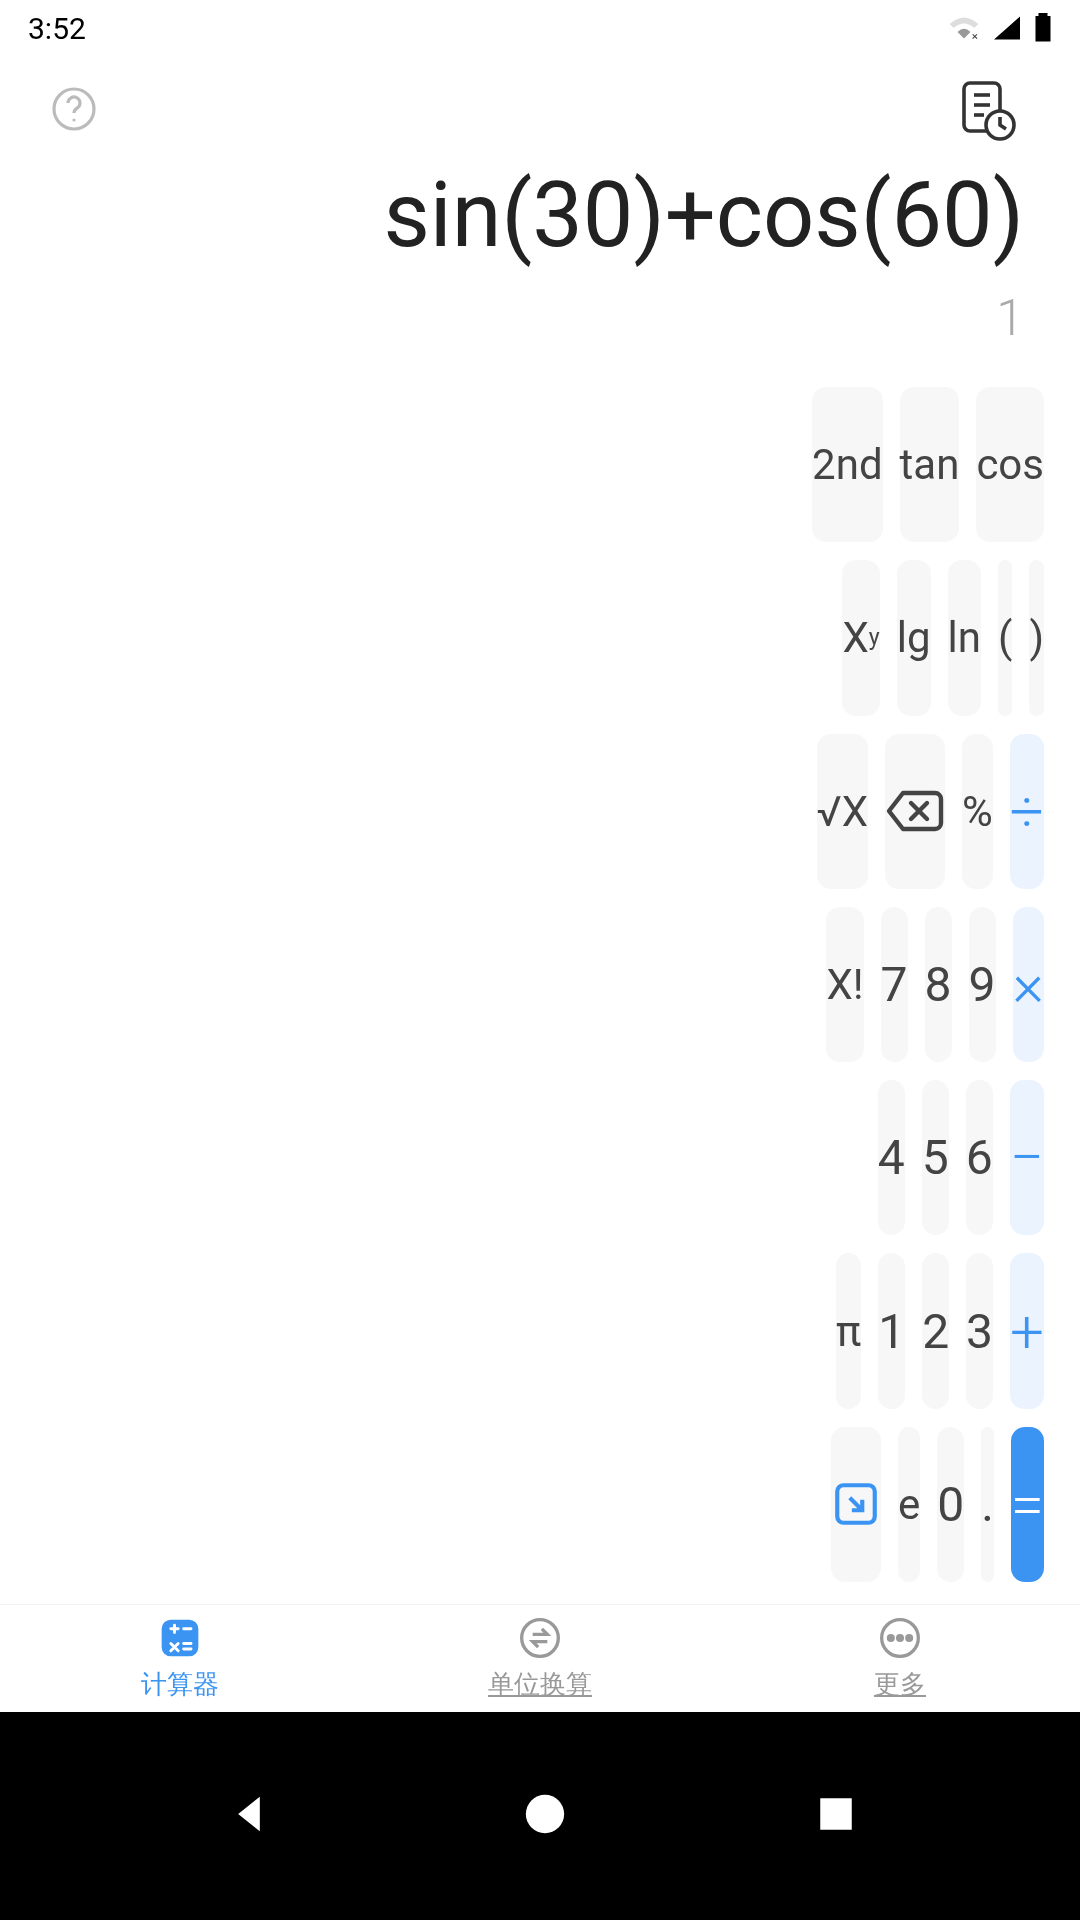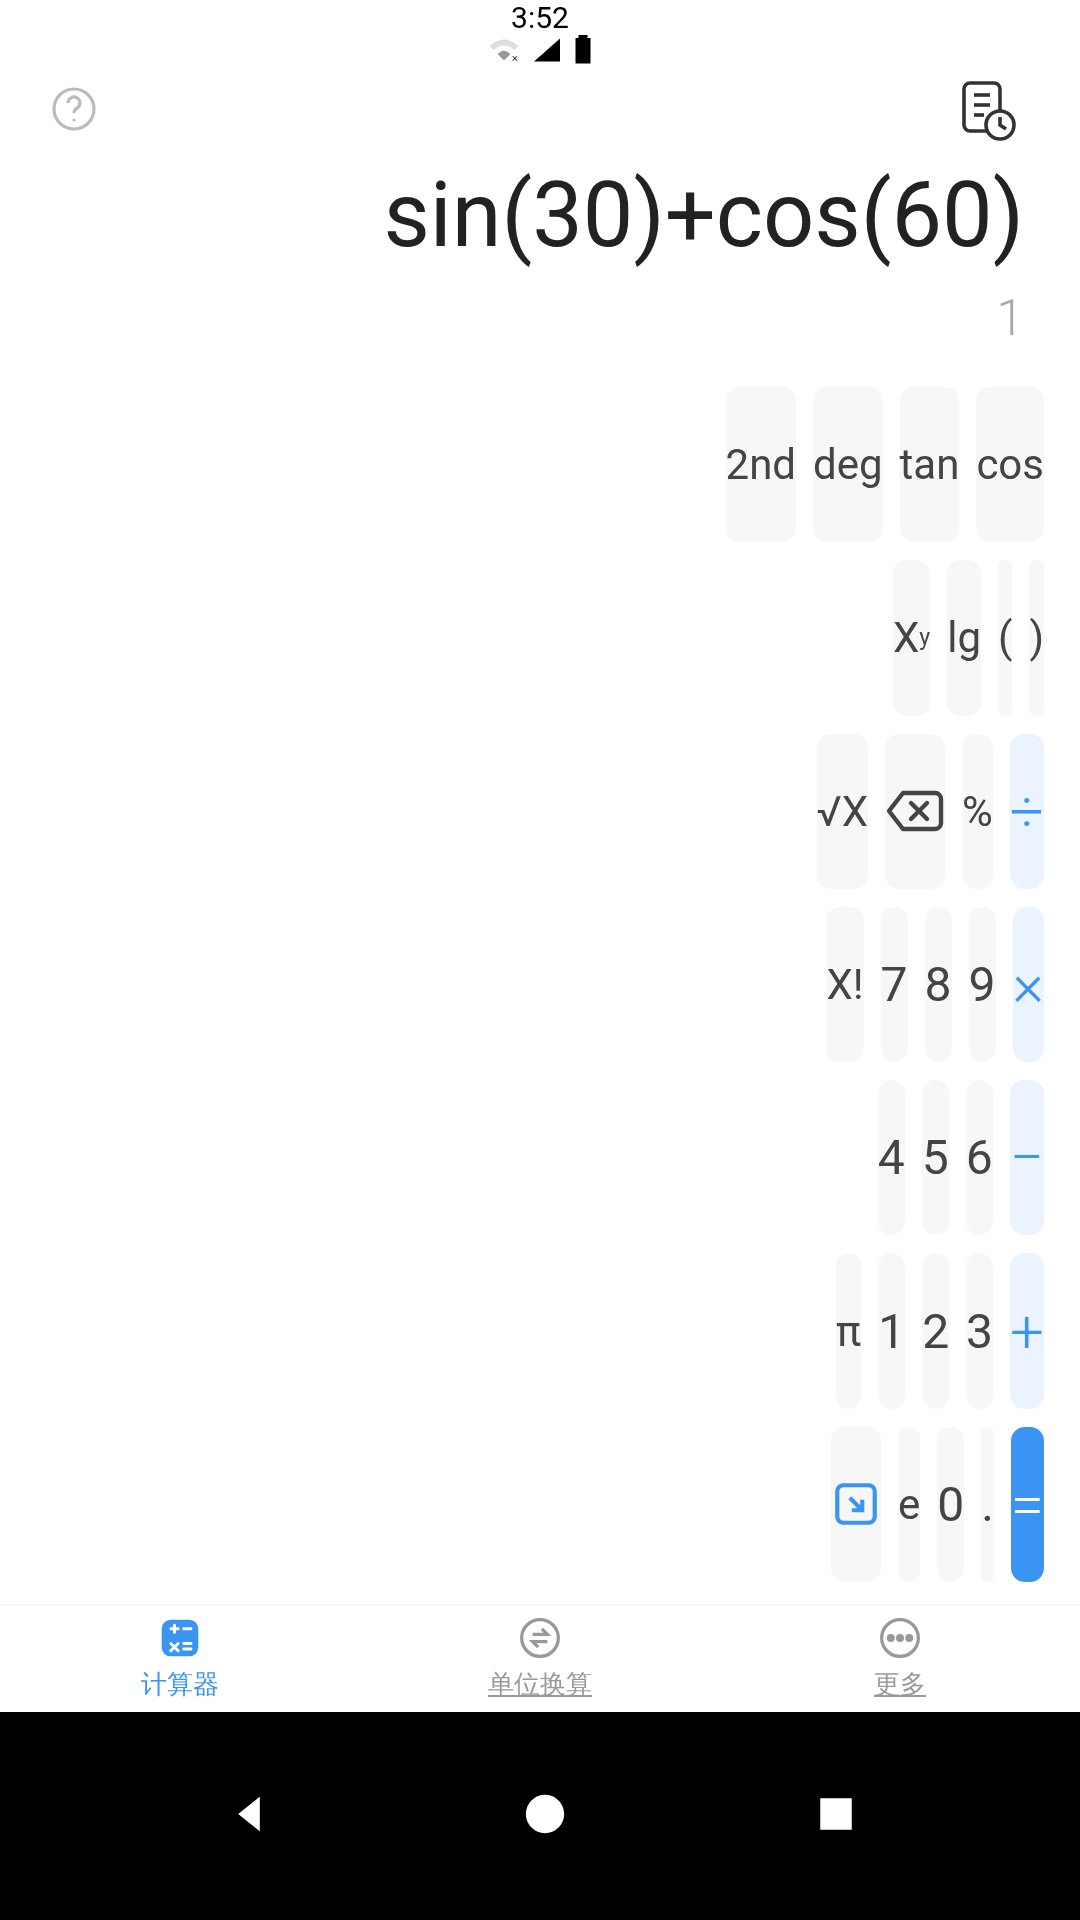--- a/index.html
+++ b/index.html
@@ -1,18 +1,18 @@
 <!DOCTYPE html>
 <html><head>
   <meta charset="utf-8">
   <style>
     * { margin: 0; padding: 0; box-sizing: border-box; font-family: -apple-system, BlinkMacSystemFont, "Segoe UI", Roboto, sans-serif; }
     body { width: 1080px; height: 1920px; background: black; display: flex; flex-direction: column; overflow: hidden; }
     .app { width: 100%; height: 1712px; background: #ffffff; display: flex; flex-direction: column; }
-    .status-bar { height: 56px; display: flex; align-items: center; justify-content: space-between; padding: 0 8px; flex-direction: column; }
+    .status-bar { height: 56px; display: flex; align-items: center; justify-content: space-between; padding: 0 28px; }
     .status-time { font-size: 30px; color: #000; font-weight: 400; }
     .status-icons { display: flex; gap: 12px; align-items: center; }
     .header { height: 110px; display: flex; align-items: center; justify-content: space-between; padding: 0 60px 0 50px; }
     .help-icon-wrap { color: #bbb; }
     .history-icon-wrap { color: #333; }
     .display { padding: 0 56px 40px 76px; text-align: right; }
     .expression { font-size: 90px; color: #222; font-weight: 400; line-height: 1.1; margin-bottom: 24px; }
     .result { font-size: 50px; color: #aaa; font-weight: 300; }
     .keypad { flex: 1; display: flex; flex-direction: column; padding: 0 36px 22px 36px; gap: 18px; align-items: flex-end; }
     .row { display: flex; gap: 17px; flex: 1; }
@@ -70,27 +70,27 @@
   </div>
 
   <div class="display">
     <div class="expression">sin(30)+cos(60)</div>
     <div class="result">1</div>
   </div>
 
   <div class="keypad">
       <div class="row">
         <button class="btn">2nd</button>
-        <button class="btn">deg</button>
         <button class="btn">tan</button>
         <button class="btn">cos</button>
       </div>
       <div class="row">
         <button class="btn">X<span class="sup">y</span></button>
         <button class="btn">lg</button>
+        <button class="btn">ln</button>
         <button class="btn">(</button>
         <button class="btn">)</button>
       </div>
       <div class="row">
         <button class="btn">√X</button>
         <button class="btn">
           <svg width="60" height="44" viewBox="0 0 30 22" fill="none" stroke="#444" stroke-width="2.2" stroke-linejoin="round" stroke-linecap="round">
             <path d="M9 2 h16 a3 3 0 0 1 3 3 v12 a3 3 0 0 1 -3 3 h-16 l-7 -9 Z"></path>
             <line x1="13" y1="7" x2="21" y2="15"></line>
             <line x1="21" y1="7" x2="13" y2="15"></line>

